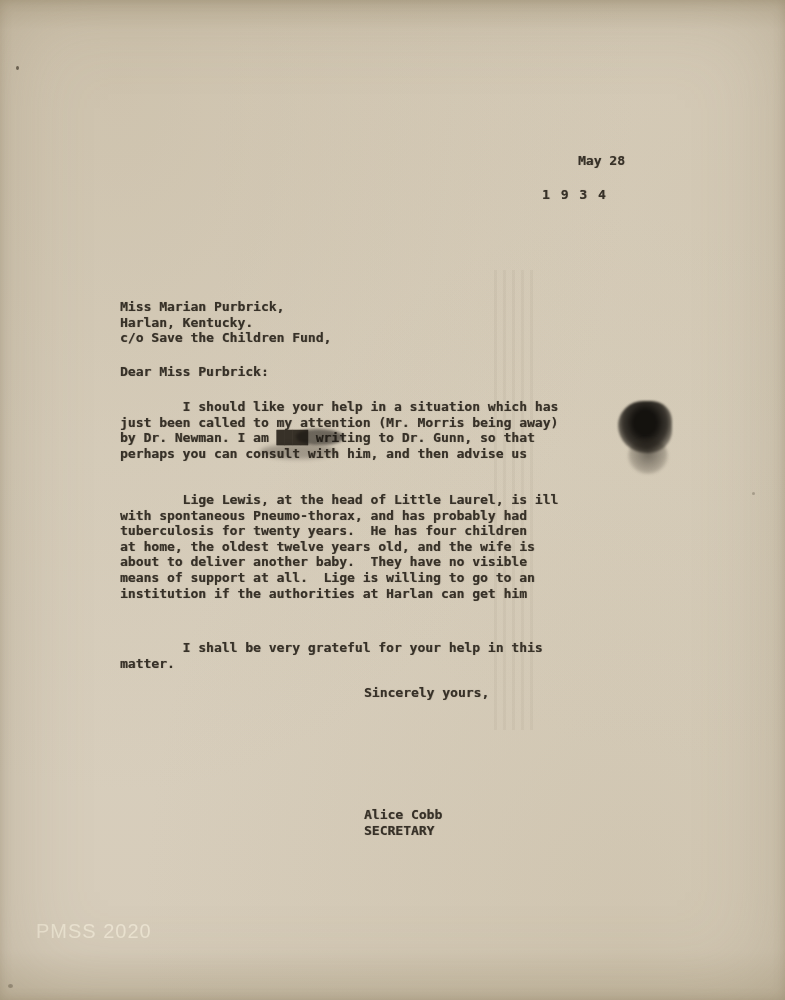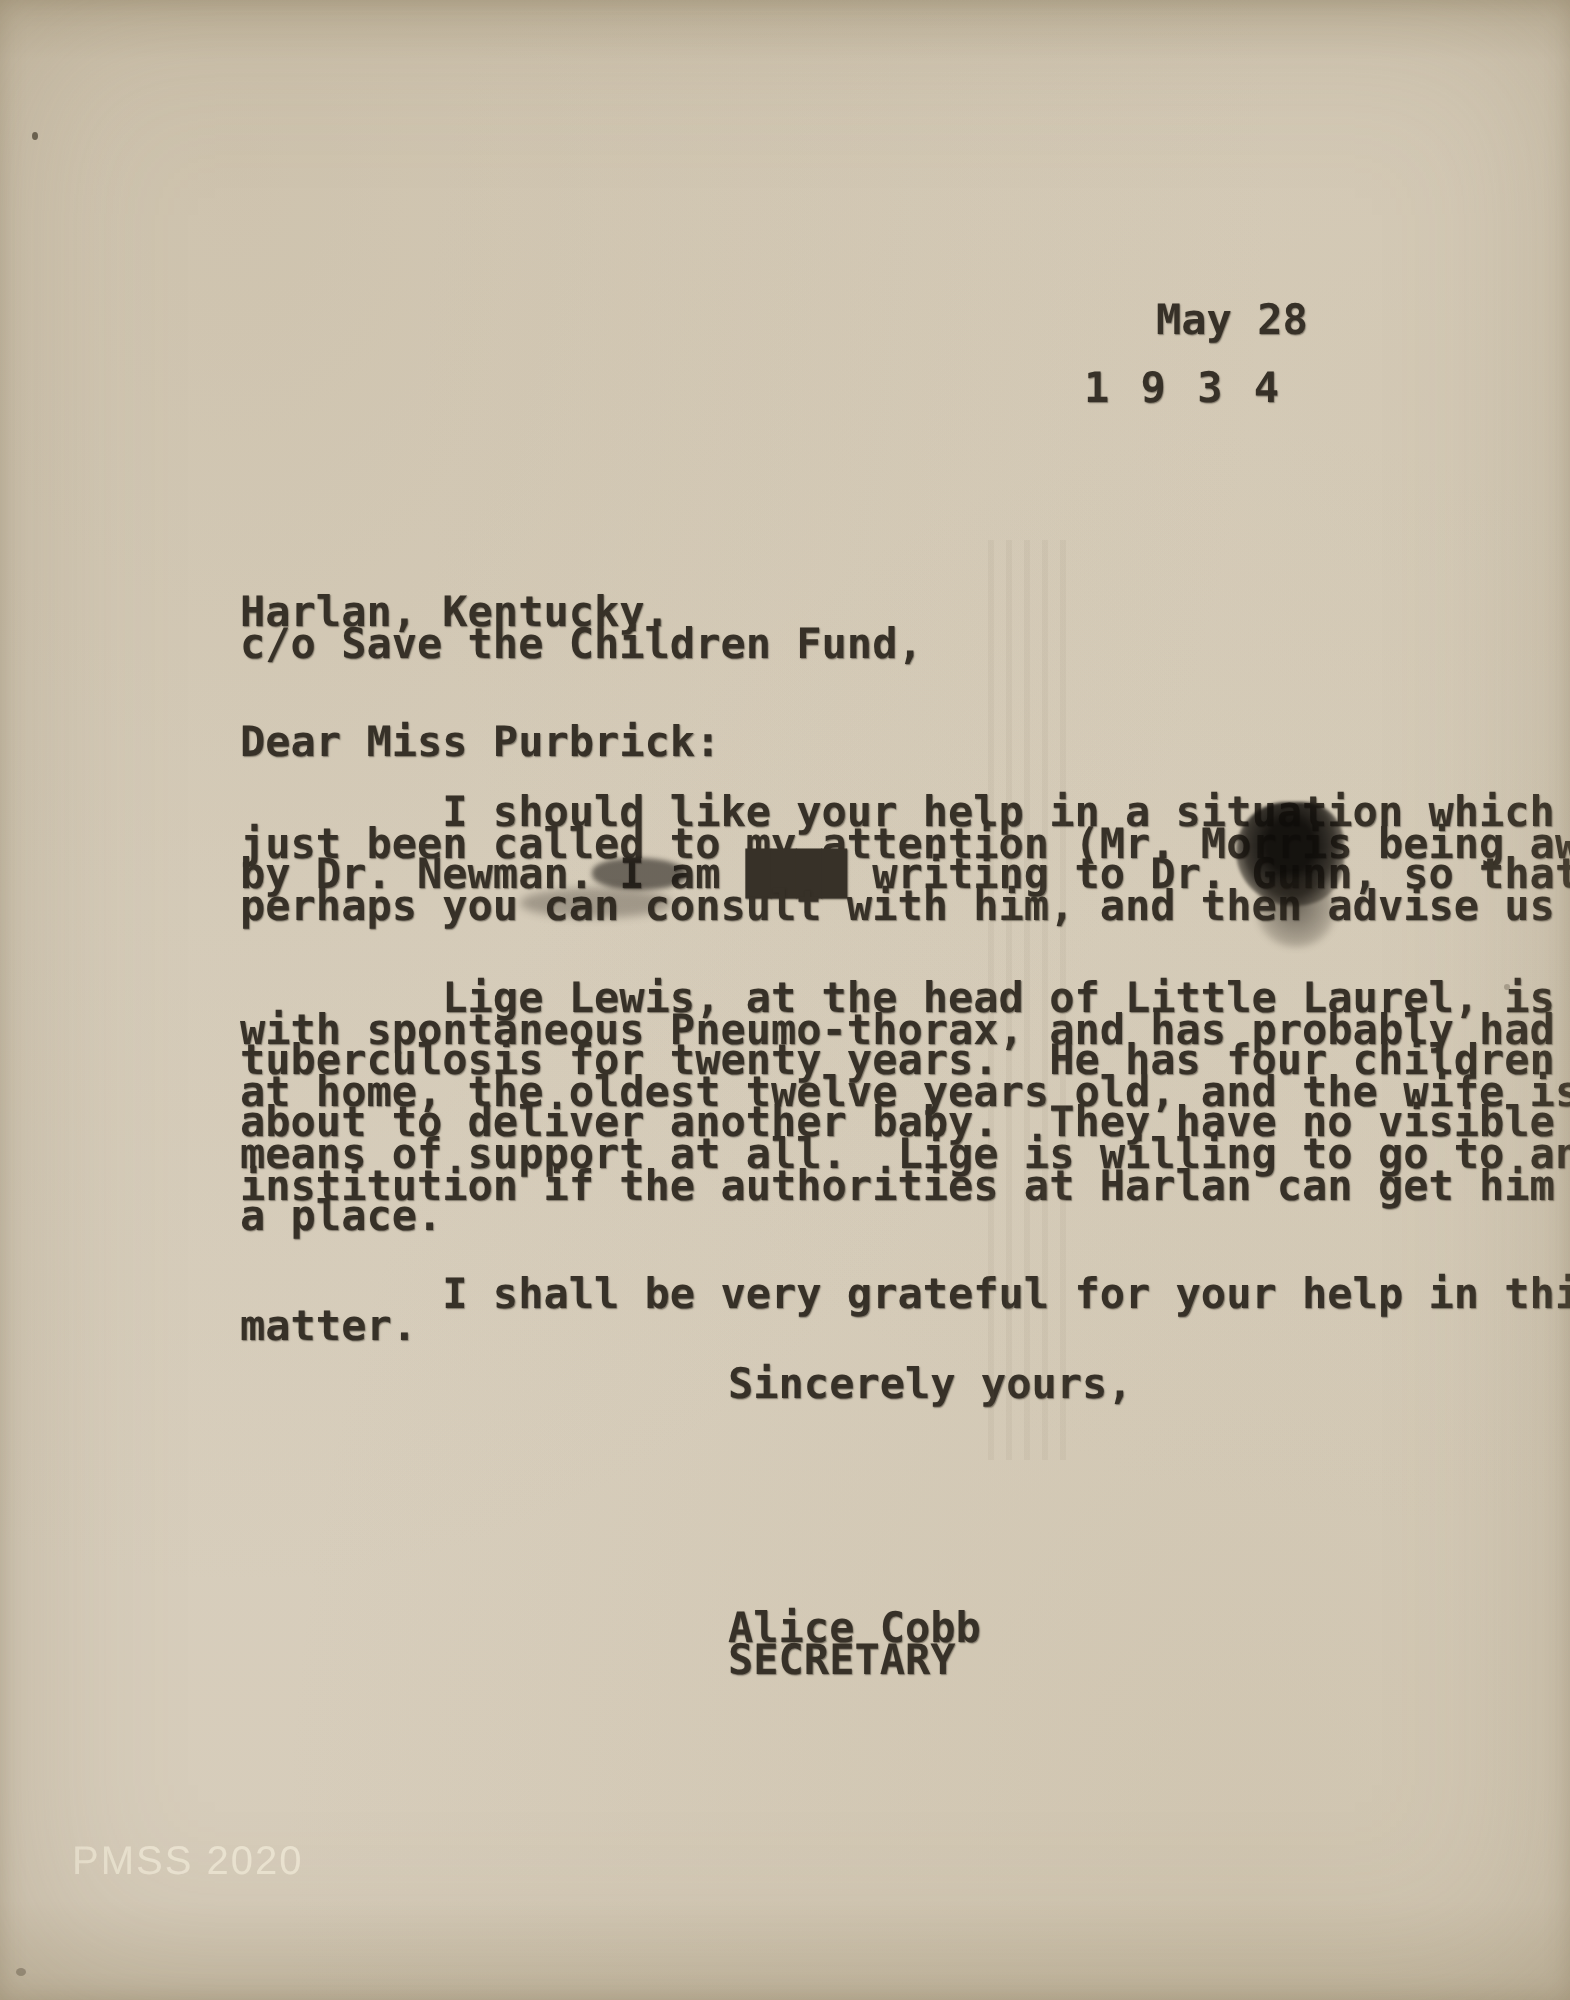--- a/index.html
+++ b/index.html
@@ -23,21 +23,21 @@
     position: absolute; inset: 0;
     box-shadow:
       inset 0 0 90px rgba(128,112,84,0.30),
       inset 0 0 12px rgba(110,96,70,0.28);
     pointer-events: none;
   }
 
   .block { position: absolute; }
   .line, .txt {
     white-space: pre;
-    font-size: 21px;
+    font-size: 13px;
     line-height: 15.6px;
     font-weight: bold;
     letter-spacing: 0px;
     color: #373128;
     text-shadow: 0.4px 0.4px 0.7px rgba(46,40,31,0.55);
   }
   .txt { position: absolute; }
 
   .year { letter-spacing: 1.5px; }
 
@@ -101,20 +101,21 @@
 </style>
 </head>
 <body>
 
 <div class="paper">
 
   <div class="txt" style="left:578px; top:153px">May 28</div>
   <div class="txt year" style="left:542px; top:187px">1 9 3 4</div>
 
   <div class="block" style="left:120px; top:299px">
+    <div class="line">Miss Marian Purbrick,</div>
     <div class="line">Harlan, Kentucky.</div>
     <div class="line">c/o Save the Children Fund,</div>
   </div>
 
   <div class="txt" style="left:120px; top:364px">Dear Miss Purbrick:</div>
 
   <div class="block" style="left:120px; top:399px">
     <div class="line">        I should like your help in a situation which has</div>
     <div class="line">just been called to my attention (Mr. Morris being away)</div>
     <div class="line">by Dr. Newman. I am ████ writing to Dr. Gunn, so that</div>
@@ -122,21 +123,20 @@
   </div>
 
   <div class="block" style="left:120px; top:492px">
     <div class="line">        Lige Lewis, at the head of Little Laurel, is ill</div>
     <div class="line">with spontaneous Pneumo-thorax, and has probably had</div>
     <div class="line">tuberculosis for twenty years.  He has four children</div>
     <div class="line">at home, the oldest twelve years old, and the wife is</div>
     <div class="line">about to deliver another baby.  They have no visible</div>
     <div class="line">means of support at all.  Lige is willing to go to an</div>
     <div class="line">institution if the authorities at Harlan can get him</div>
-    <div class="line">a place.</div>
   </div>
 
   <div class="block" style="left:120px; top:640px">
     <div class="line">        I shall be very grateful for your help in this</div>
     <div class="line">matter.</div>
   </div>
 
   <div class="txt" style="left:364px; top:685px">Sincerely yours,</div>
 
   <div class="block" style="left:364px; top:807px">

